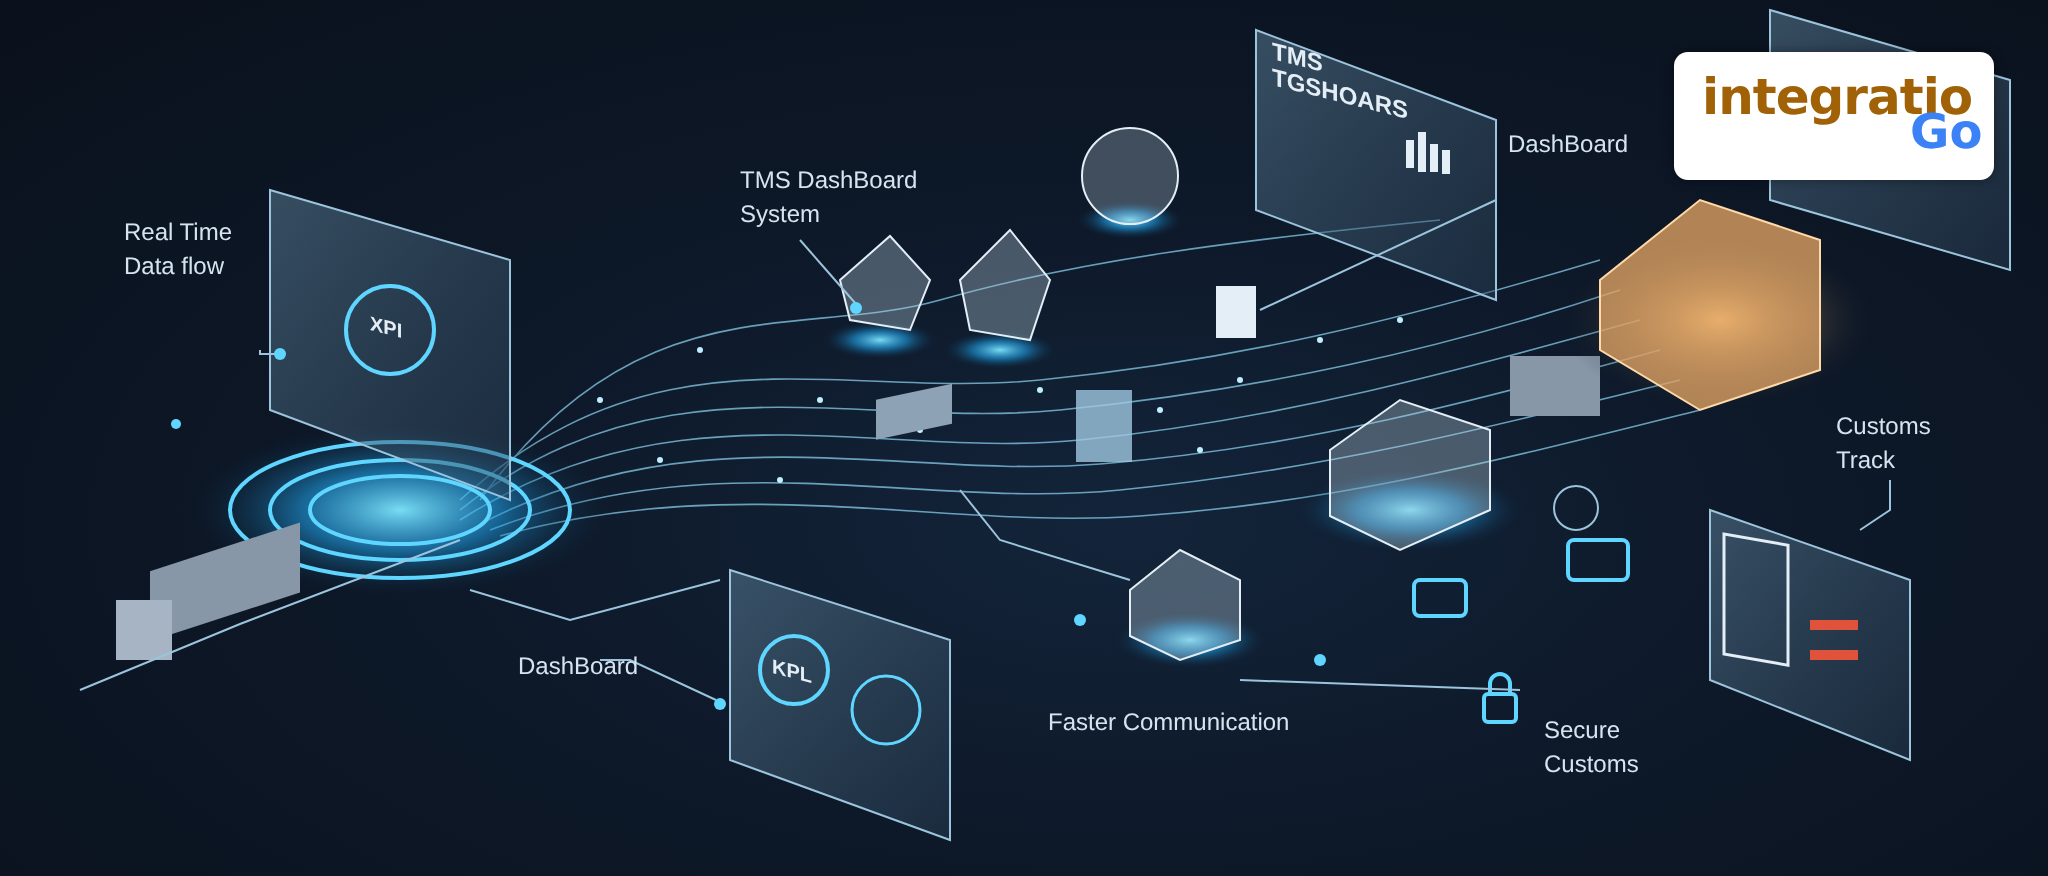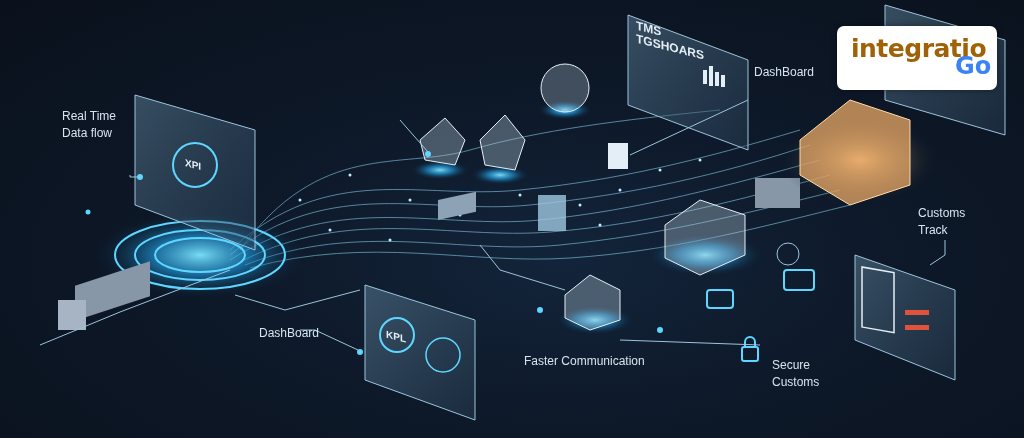--- a/index.html
+++ b/index.html
@@ -135,20 +135,22 @@
         <circle cx="428" cy="154" r="3"></circle>
         <circle cx="360" cy="352" r="3"></circle>
     <circle cx="88" cy="212" r="2.5"></circle>
         <circle cx="540" cy="310" r="3"></circle>
         <circle cx="660" cy="330" r="3"></circle>
   </g>
 </svg>
 
 <div class="label" style="left:62px;top:108px;">Real Time
 Data flow</div>
+<div class="label" style="left:370px;top:82px;">TMS DashBoard
+System</div>
 <div class="label" style="left:754px;top:64px;">DashBoard</div>
 <div class="label" style="left:918px;top:205px;">Customs
 Track</div>
 <div class="label" style="left:259px;top:325px;">DashBoard</div>
 <div class="label" style="left:524px;top:353px;">Faster  Communication</div>
 <div class="label" style="left:772px;top:346px;margin-top:11px;">Secure
 Customs</div>
 
 <div class="panel-text" style="left:636px;top:28px;white-space:pre-line;">TMS
 TGSHOARS</div>

